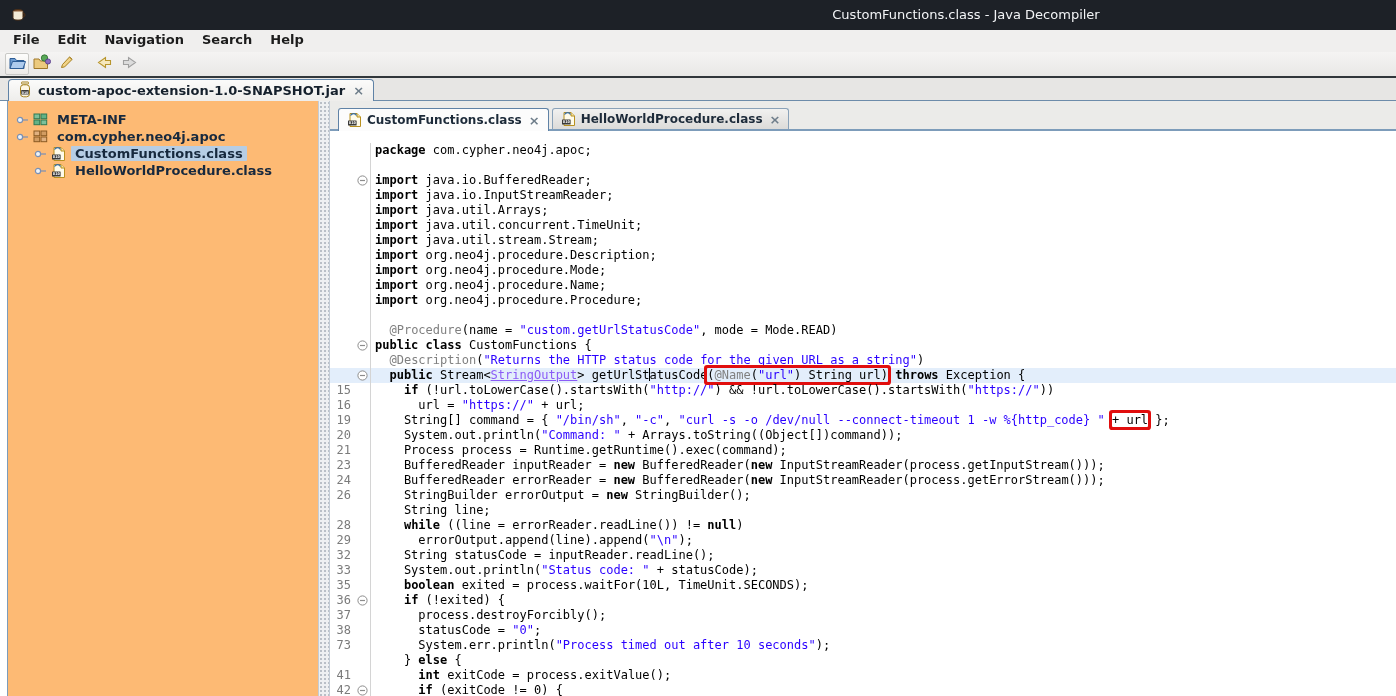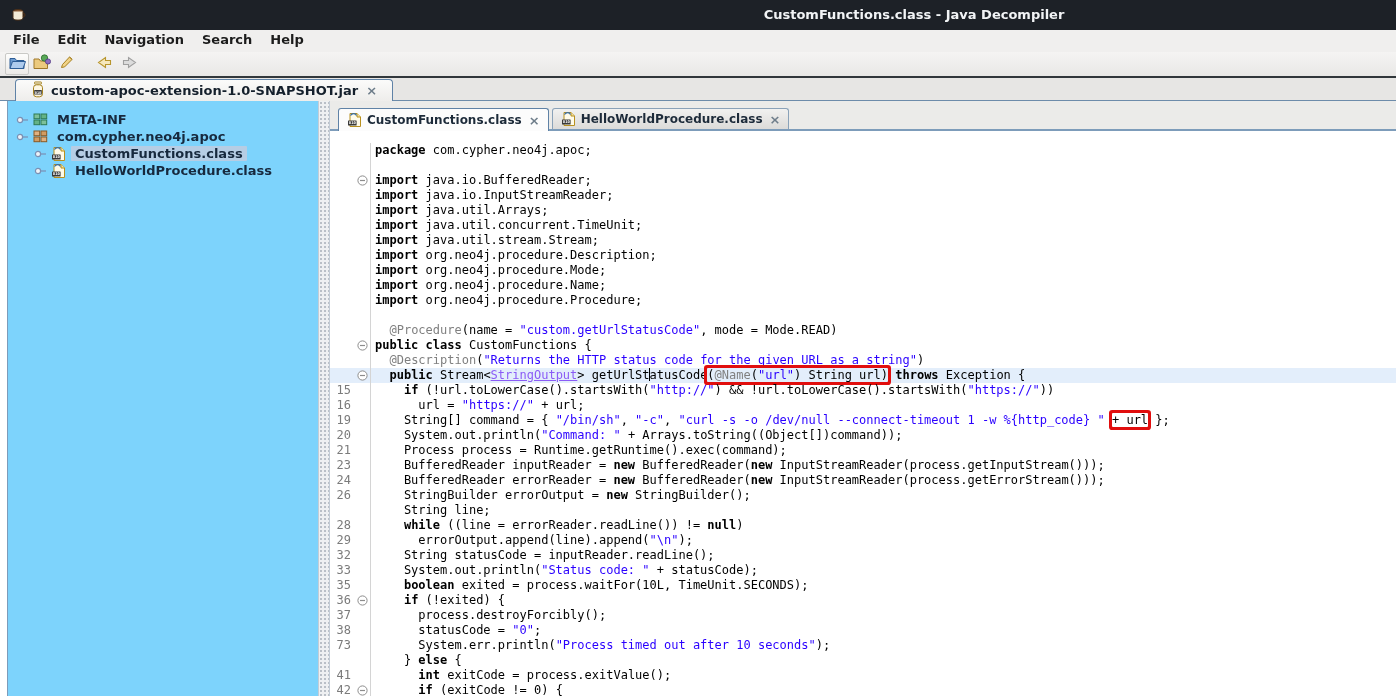--- a/index.html
+++ b/index.html
@@ -2,44 +2,44 @@
 <html><head>
 <meta charset="utf-8">
 <style>
   * { box-sizing: border-box; margin: 0; padding: 0; }
   html,body { width:1396px; height:696px; overflow:hidden; background:#fff;
     font-family:"DejaVu Sans", sans-serif; }
 
   
   .titlebar { position:relative; height:30px; background:#1d2127; }
   .app-icon { position:absolute; left:10px; top:6px; }
-  .win-title { position:absolute; top:7px; left:914px; transform:translateX(-50%);
-    color:#f2f4f6; font-size:13px; font-weight:700; white-space:nowrap; }
+  .win-title { position:absolute; top:7px; left:966px; transform:translateX(-50%);
+    color:#f2f4f6; font-size:13px; font-weight:400; white-space:nowrap; }
 
   
   .menubar { height:22px; background:#f0efee; display:flex; align-items:flex-start; padding-left:4px; }
   .menu-item { padding:2px 9px; font-size:13px; font-weight:700; color:#1c1c1c; cursor:default; }
 
   
   .toolbar { height:26px; background:linear-gradient(#f5f4f3,#e9e8e6);
     display:flex; align-items:center; padding-left:5px; border-bottom:2px solid #31373b; }
   .tbtn { width:24px; height:22px; display:flex; align-items:center; justify-content:center; margin-right:1px; }
   .tbtn.bevel { border:1px solid #c9c9c6; border-radius:2px; background:linear-gradient(#fdfdfc,#eceae7); }
   .tgap { width:12px; }
 
   
   .strip-outer { height:23px; background:#e7e6e4; display:flex; align-items:flex-end;
     padding-left:8px; border-bottom:1px solid #6d8caa; }
   .jar-tab { height:22px; margin-bottom:-1px; display:flex; align-items:center; gap:6px;
-    padding:0 15px; background:linear-gradient(#fbfbfa,#eeedeb); border:1px solid #5f82a6;
-    border-bottom:none; border-radius:4px 4px 0 0; font-size:13px; font-weight:700; color:#15202c;margin-left:7px; }
+    padding:0 9px; background:linear-gradient(#fbfbfa,#eeedeb); border:1px solid #5f82a6;
+    border-bottom:none; border-radius:4px 4px 0 0; font-size:13px; font-weight:700; color:#15202c; }
 
   
   .content { margin-left:7px; height:595px; border-left:1px solid #7d9cba; display:flex; background:#fff; }
-  .tree-panel { width:310px; background:#7dd3fc; padding-top:10px; overflow:hidden; flex:none; }
+  .tree-panel { width:310px; background:#fdba74; padding-top:10px; overflow:hidden; flex:none; }
   .trow { height:17px; display:flex; align-items:center; font-size:13px; font-weight:700;
     color:#17293e; white-space:nowrap; }
   .t-handle { width:17px; flex:none; display:flex; align-items:center; }
   .t-icon { width:20px; flex:none; display:flex; align-items:center; }
   .t-label { padding:0 4px; border-radius:1px; }
   .trow.sel .t-label { background:#b6cde4; }
 
   .divider { width:12px; flex:none; border-left:1px solid #c3ccd6; border-right:1px solid #c3ccd6;
     background-color:#eef0f2;
     background-image:radial-gradient(#b9bfc7 1px, transparent 1.2px);

